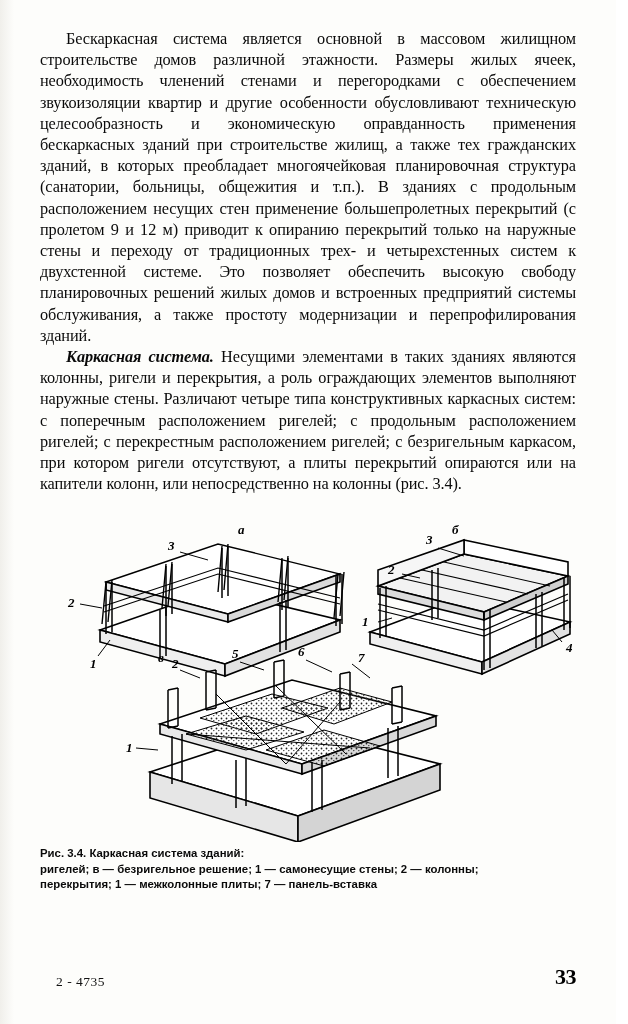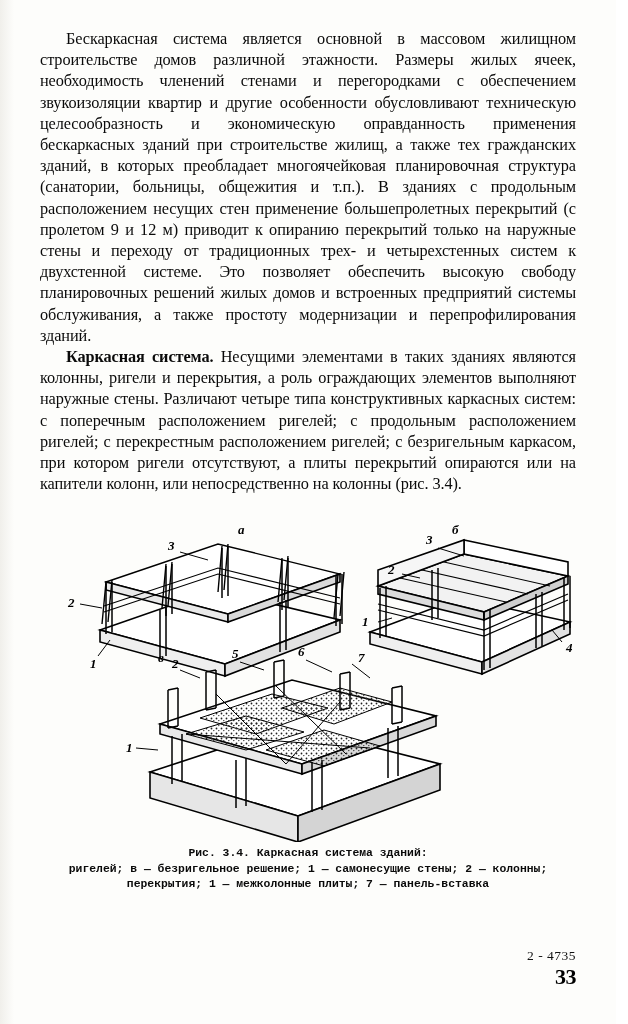--- a/index.html
+++ b/index.html
@@ -34,61 +34,61 @@
   }
   .para {
     margin: 0 0 0 0;
     text-indent: 26px;
   }
   .para + .para {
     margin-top: 0px;
   }
   .run-in {
     font-weight: bold;
+    font-style: italic;
   }
   .figure-block {
     margin-top: 18px;
     position: relative;
     height: 330px;
   }
   .fig-canvas {
     position: relative;
     width: 548px;
     height: 330px;
   }
   .fig-label {
     font-family: "Liberation Serif", serif;
     font-style: italic;
     font-weight: bold;
     font-size: 13px;
   }
   .caption {
     margin-top: 4px;
-    text-align: center;
-    font-family: Liberation Mono, monospace;
+    text-align: left;
+    font-family: Liberation Sans, sans-serif;
     font-size: 11.4px;
     line-height: 15.2px;
     font-weight: bold;
     color: #0a0a0a;
   }
   .caption .cap-title {
     font-weight: bold;
   }
   .caption .cap-body {
     font-weight: bold;
   }
   .footer {
     position: absolute;
-    left: 49px;
+    left: 56px;
     right: 40px;
     bottom: 34px;
     display: flex;
     align-items: flex-end;
     justify-content: space-between;
-    flex-direction: column;
   }
   .sig {
     font-family: "Liberation Serif", serif;
     font-size: 13.5px;
     color: #111;
     letter-spacing: 0.5px;
   }
   .pageno {
     font-family: Liberation Serif, serif;
     font-size: 22px;

